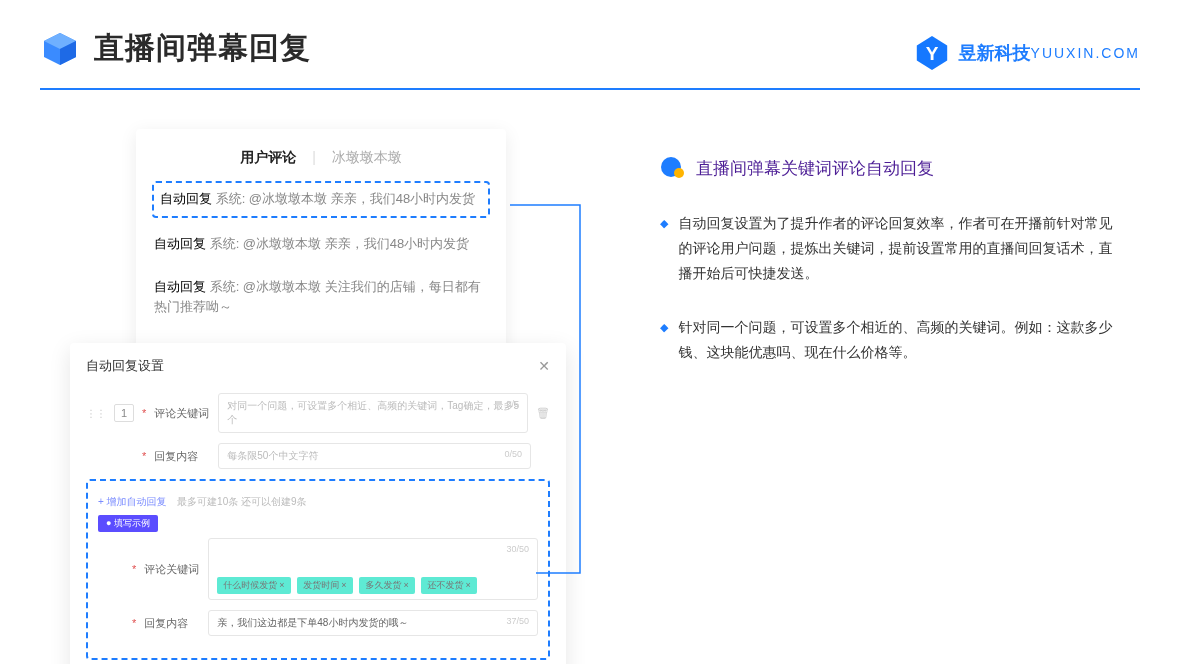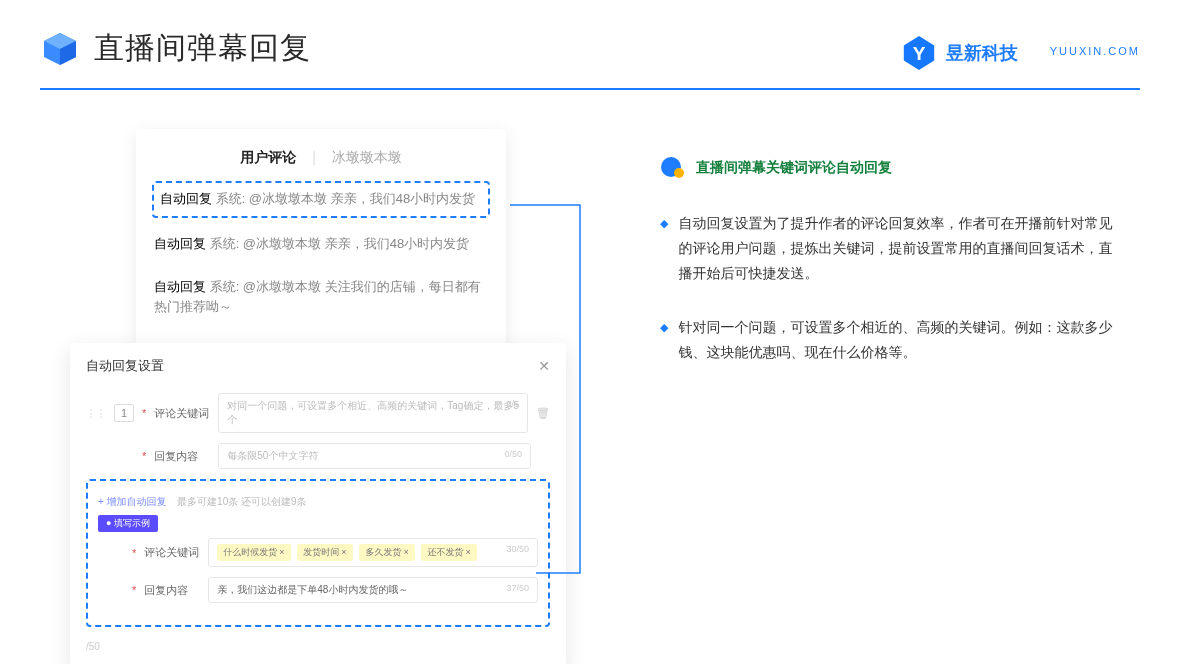--- a/index.html
+++ b/index.html
@@ -19,21 +19,21 @@
   padding: 28px 40px 0 40px;
   position: relative;
 }
 .header-icon {
   width: 40px;
   height: 40px;
   margin-right: 14px;
 }
 .page-title {
   font-size: 30px;
-  font-weight: 400;
+  font-weight: 700;
   color: #2a2a2a;
   letter-spacing: 1px;
 }
 .brand {
   position: absolute;
   right: 40px;
   top: 34px;
   display: flex;
   align-items: center;
 }
@@ -46,24 +46,23 @@
   display: flex;
   line-height: 1;
 }
 .brand-name {
   color: #1e7dff;
   font-size: 18px;
   font-weight: 700;
 }
 .brand-url {
   color: #1e7dff;
-  font-size: 11px;
+  font-size: 14px;
   letter-spacing: 2px;
   margin-top: 2px;
-  margin-left: 32px;
 }
 .header-divider {
   position: absolute;
   left: 40px;
   right: 40px;
   top: 88px;
   height: 2px;
   background: #1e7dff;
 }
 
@@ -190,26 +189,27 @@
   display: inline-block;
   background: #5b4dff;
   color: #fff;
   font-size: 9px;
   padding: 2px 8px;
   border-radius: 2px;
   margin: 6px 0 6px 0;
 }
 .tag-chip {
   display: inline-block;
-  background: #fef9c3;
+  background: #5eead4;
   color: #777;
   font-size: 9px;
   padding: 2px 6px;
   border-radius: 2px;
   margin-right: 4px;
+  margin-top: 33px;
 }
 .tag-chip .xx { margin-left: 2px; }
 
 .connector {
   position: absolute;
   top: 72px;
   left: 440px;
   width: 80px;
   height: 380px;
   pointer-events: none;
@@ -221,23 +221,23 @@
   padding-left: 70px;
   padding-top: 26px;
 }
 .section-head {
   display: flex;
   align-items: center;
   margin-bottom: 30px;
 }
 .sec-icon { width: 26px; height: 26px; margin-right: 10px; }
 .section-title {
-  font-size: 14px;
-  color: #15803d;
-  font-weight: 700;
+  font-size: 17px;
+  color: #4c1d95;
+  font-weight: 400;
 }
 .bullet-item {
   display: flex;
   font-size: 14px;
   line-height: 1.8;
   color: #333;
   margin-bottom: 28px;
   padding-right: 20px;
 }
 .bullet-diamond {

